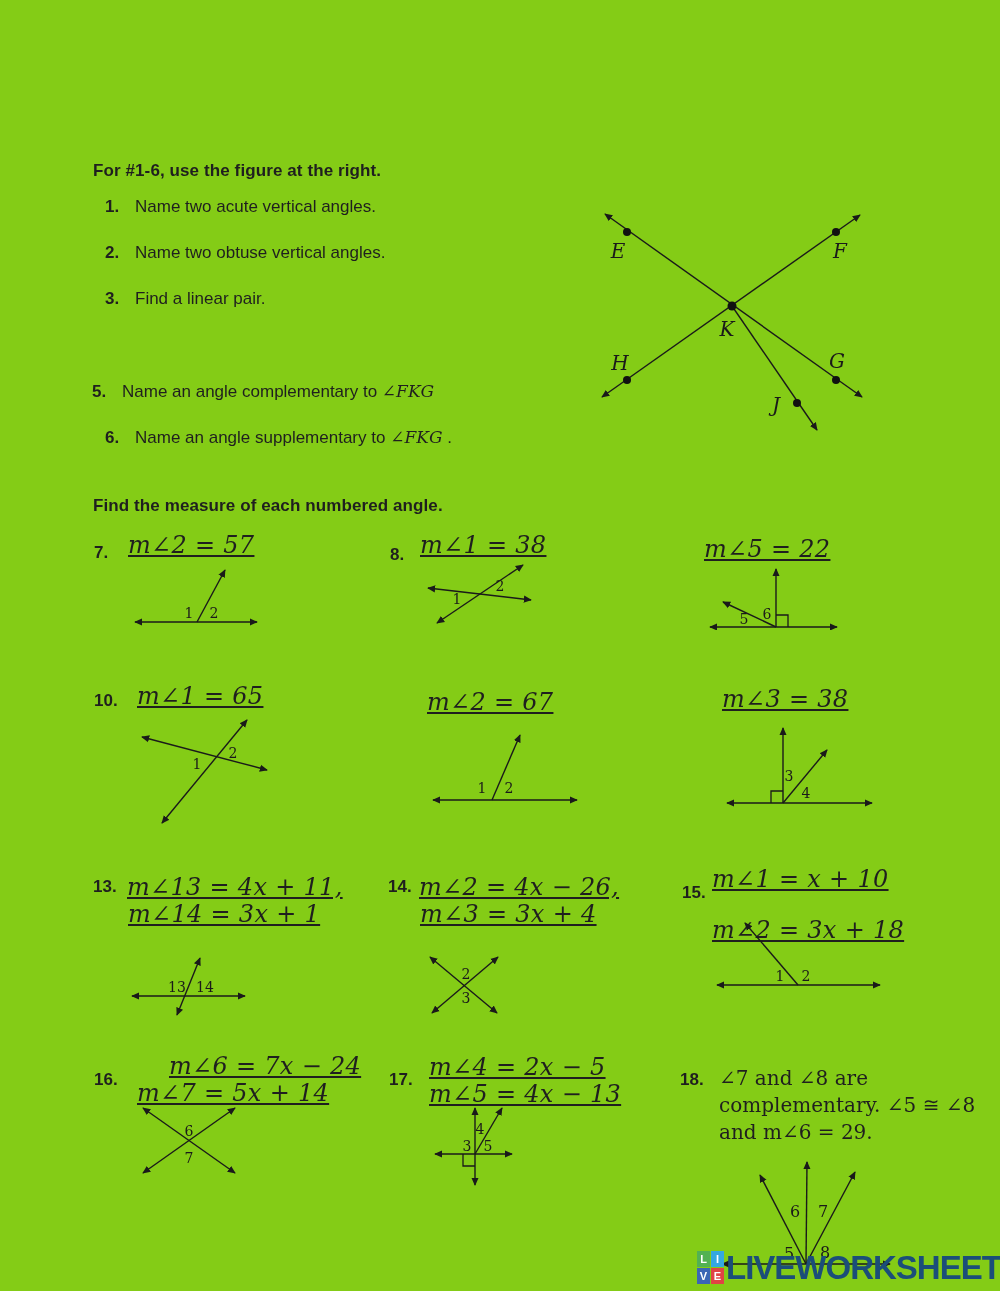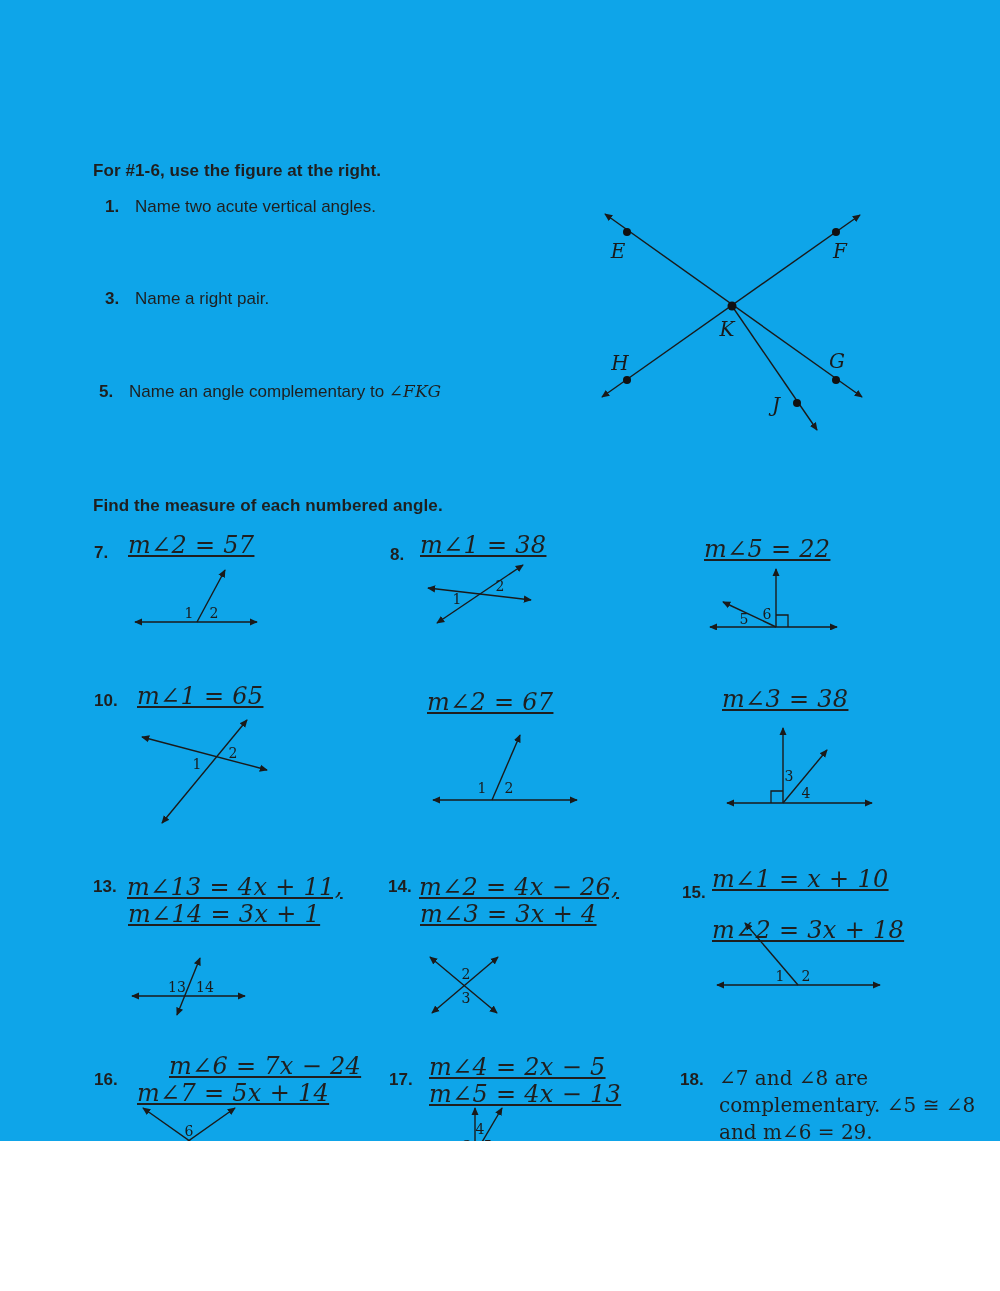--- a/index.html
+++ b/index.html
@@ -1,16 +1,16 @@
 <!DOCTYPE html>
 <html><head>
 <meta charset="utf-8">
 <style>
   html,body{margin:0;padding:0;background:#fff;}
-  .page{position:relative;width:1000px;height:1141px;background:#0ea5e9;
+  .page{position:relative;width:1000px;height:1291px;background:#84cc16;
         font-family:"Liberation Sans",sans-serif;color:#1f1f1f;overflow:hidden;}
   .abs{position:absolute;}
   .h1{font-weight:bold;font-size:17px;letter-spacing:0.1px;}
   .qitem{font-size:17px;white-space:nowrap;}
   .qnum{font-weight:bold;display:inline-block;width:30px;}
   .math{font-family:"DejaVu Serif","DejaVu Sans",serif;font-style:italic;}
   .pnum{font-weight:bold;font-size:17px;}
   .eq{font-family:"DejaVu Serif","DejaVu Sans",serif;font-style:italic;
       font-size:24px;white-space:nowrap;letter-spacing:0.3px;text-decoration:underline;}
   .p18line{font-family:"DejaVu Serif","DejaVu Sans",serif;font-size:20px;white-space:nowrap;}
@@ -32,25 +32,31 @@
 </head>
 <body>
 
 <div class="page">
 
   <div class="abs h1" style="left:93px;top:161px;">For #1-6, use the figure at the right.</div>
 
   <div class="abs qitem" style="left:105px;top:196px;">
     <span class="qnum">1.</span><span>Name two acute vertical angles.</span><span class="math"></span><span></span>
   </div>
+  <div class="abs qitem" style="left:105px;top:242px;">
+    <span class="qnum">2.</span><span>Name two obtuse vertical angles.</span><span class="math"></span><span></span>
+  </div>
   <div class="abs qitem" style="left:105px;top:288px;">
-    <span class="qnum">3.</span><span>Name a right pair.</span><span class="math"></span><span></span>
-  </div>
-  <div class="abs qitem" style="left:99px;top:381px;">
+    <span class="qnum">3.</span><span>Find a linear pair.</span><span class="math"></span><span></span>
+  </div>
+  <div class="abs qitem" style="left:92px;top:381px;">
     <span class="qnum">5.</span><span>Name an angle complementary to </span><span class="math">∠FKG</span><span></span>
+  </div>
+  <div class="abs qitem" style="left:105px;top:427px;">
+    <span class="qnum">6.</span><span>Name an angle supplementary to </span><span class="math">∠FKG</span><span> .</span>
   </div>
 
   <svg class="abs" style="left:590px;top:198px;" width="290" height="245" viewBox="0 0 290 245">
     <defs>
       <marker id="mkA" viewBox="0 0 10 10" refX="8" refY="5" markerWidth="9" markerHeight="9" orient="auto-start-reverse" markerUnits="userSpaceOnUse">
         <path d="M0,1 L9,5 L0,9 z" fill="#1a1a1a"></path>
       </marker>
     </defs>
     <line x1="15" y1="16" x2="272" y2="199" marker-start="url(#mkA)" marker-end="url(#mkA)"></line>
     <line x1="270" y1="17" x2="12" y2="199" marker-start="url(#mkA)" marker-end="url(#mkA)"></line>

